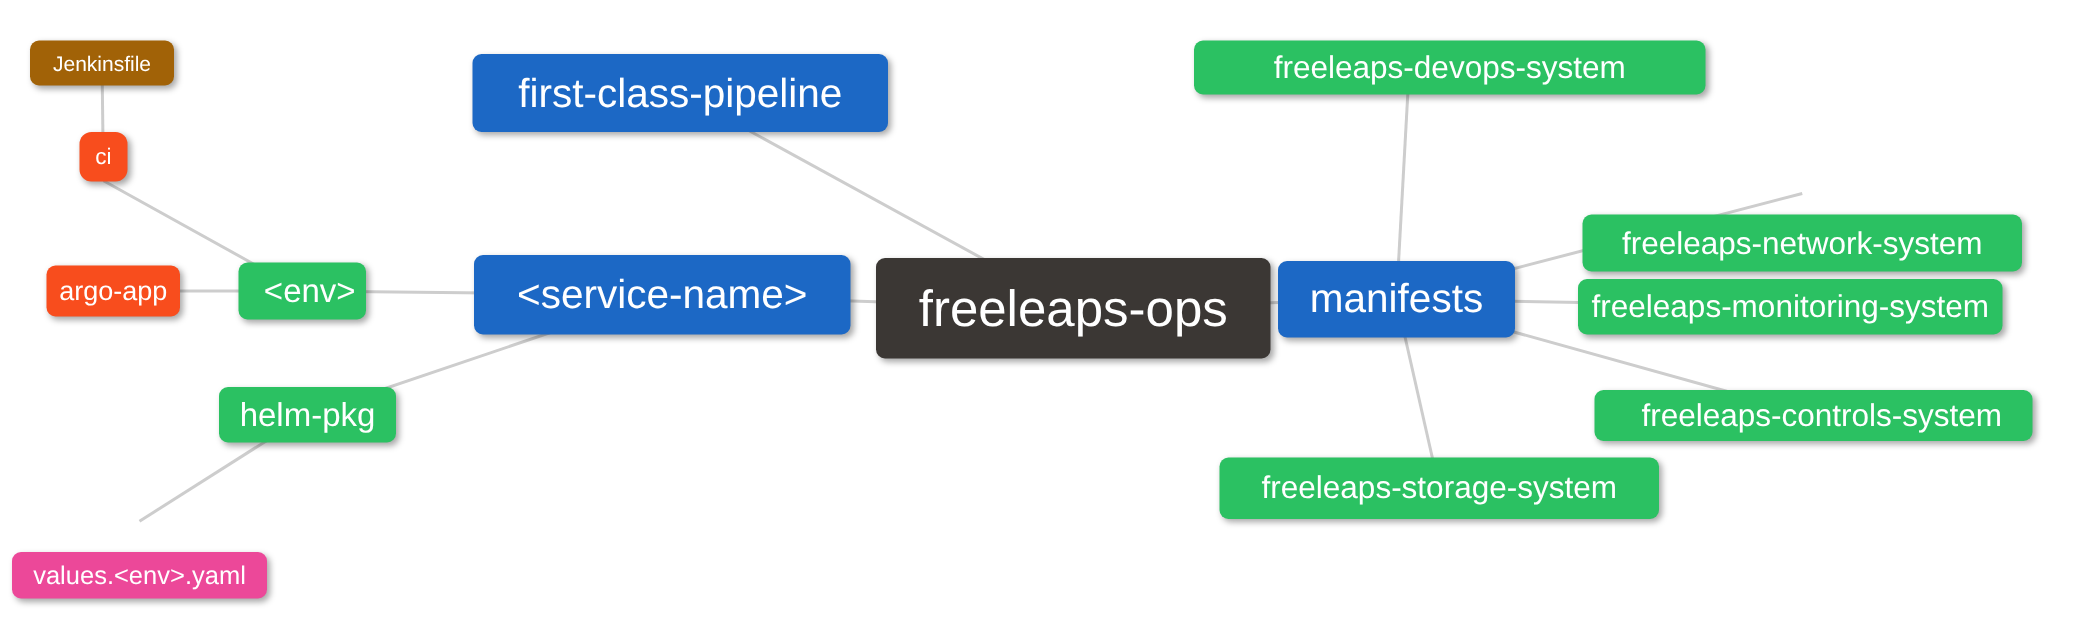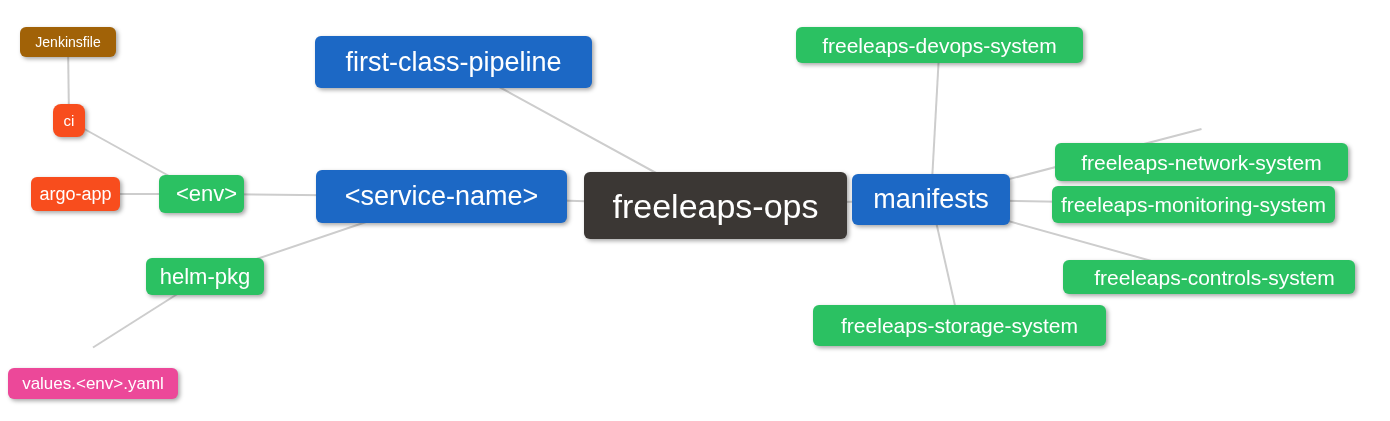--- a/index.html
+++ b/index.html
@@ -31,30 +31,30 @@
     color: #ffffff;
     border-radius: 6px;
     box-shadow: 2px 2px 4px rgba(0,0,0,0.35);
     cursor: pointer;
     white-space: nowrap;
     box-sizing: border-box;
     line-height: 1;
   }
   
   #n-jenkinsfile          { left: 20px;   top: 27px;  width: 96px;  height: 30px; font-size: 14px; }
-  #n-ci                   { left: 53px;   top: 104px; width: 32px;  height: 33px; font-size: 15px; border-radius: 8px; justify-content: center; }
+  #n-ci                   { left: 53px;   top: 88px; width: 32px;  height: 33px; font-size: 15px; border-radius: 8px; justify-content: center; }
   #n-argo-app             { left: 31px;   top: 177px; width: 89px;  height: 34px; font-size: 18px; }
   #n-env                  { left: 159px;  top: 175px; width: 85px;  height: 38px; font-size: 22px; }
   #n-helm-pkg             { left: 146px;  top: 258px; width: 118px; height: 37px; font-size: 22px; }
   #n-values-env-yaml      { left: 8px;    top: 332px; width: 170px; height: 31px; font-size: 17px; }
   #n-first-class-pipeline { left: 315px;  top: 36px;  width: 277px; height: 52px; font-size: 27px; }
   #n-service-name         { left: 316px;  top: 170px; width: 251px; height: 53px; font-size: 27px; }
   #n-freeleaps-ops        { left: 584px;  top: 172px; width: 263px; height: 67px; font-size: 34px; }
   #n-manifests            { left: 852px;  top: 174px; width: 158px; height: 51px; font-size: 27px; }
-  #n-devops-system        { left: 796px;  top: 27px;  width: 287px; height: 36px; font-size: 21px; }
+  #n-devops-system        { left: 796px;  top: 27px;  width: 341px; height: 36px; font-size: 21px; }
   #n-network-system       { left: 1055px; top: 110px; width: 293px; height: 38px; font-size: 21px; }
   #n-monitoring-system    { left: 1052px; top: 186px; width: 283px; height: 37px; font-size: 21px; }
   #n-controls-system      { left: 1063px; top: 260px; width: 292px; height: 34px; font-size: 21px; }
   #n-storage-system       { left: 813px;  top: 305px; width: 293px; height: 41px; font-size: 21px; }
 </style>
 </head>
 <body>
 
 <div class="canvas">
 

